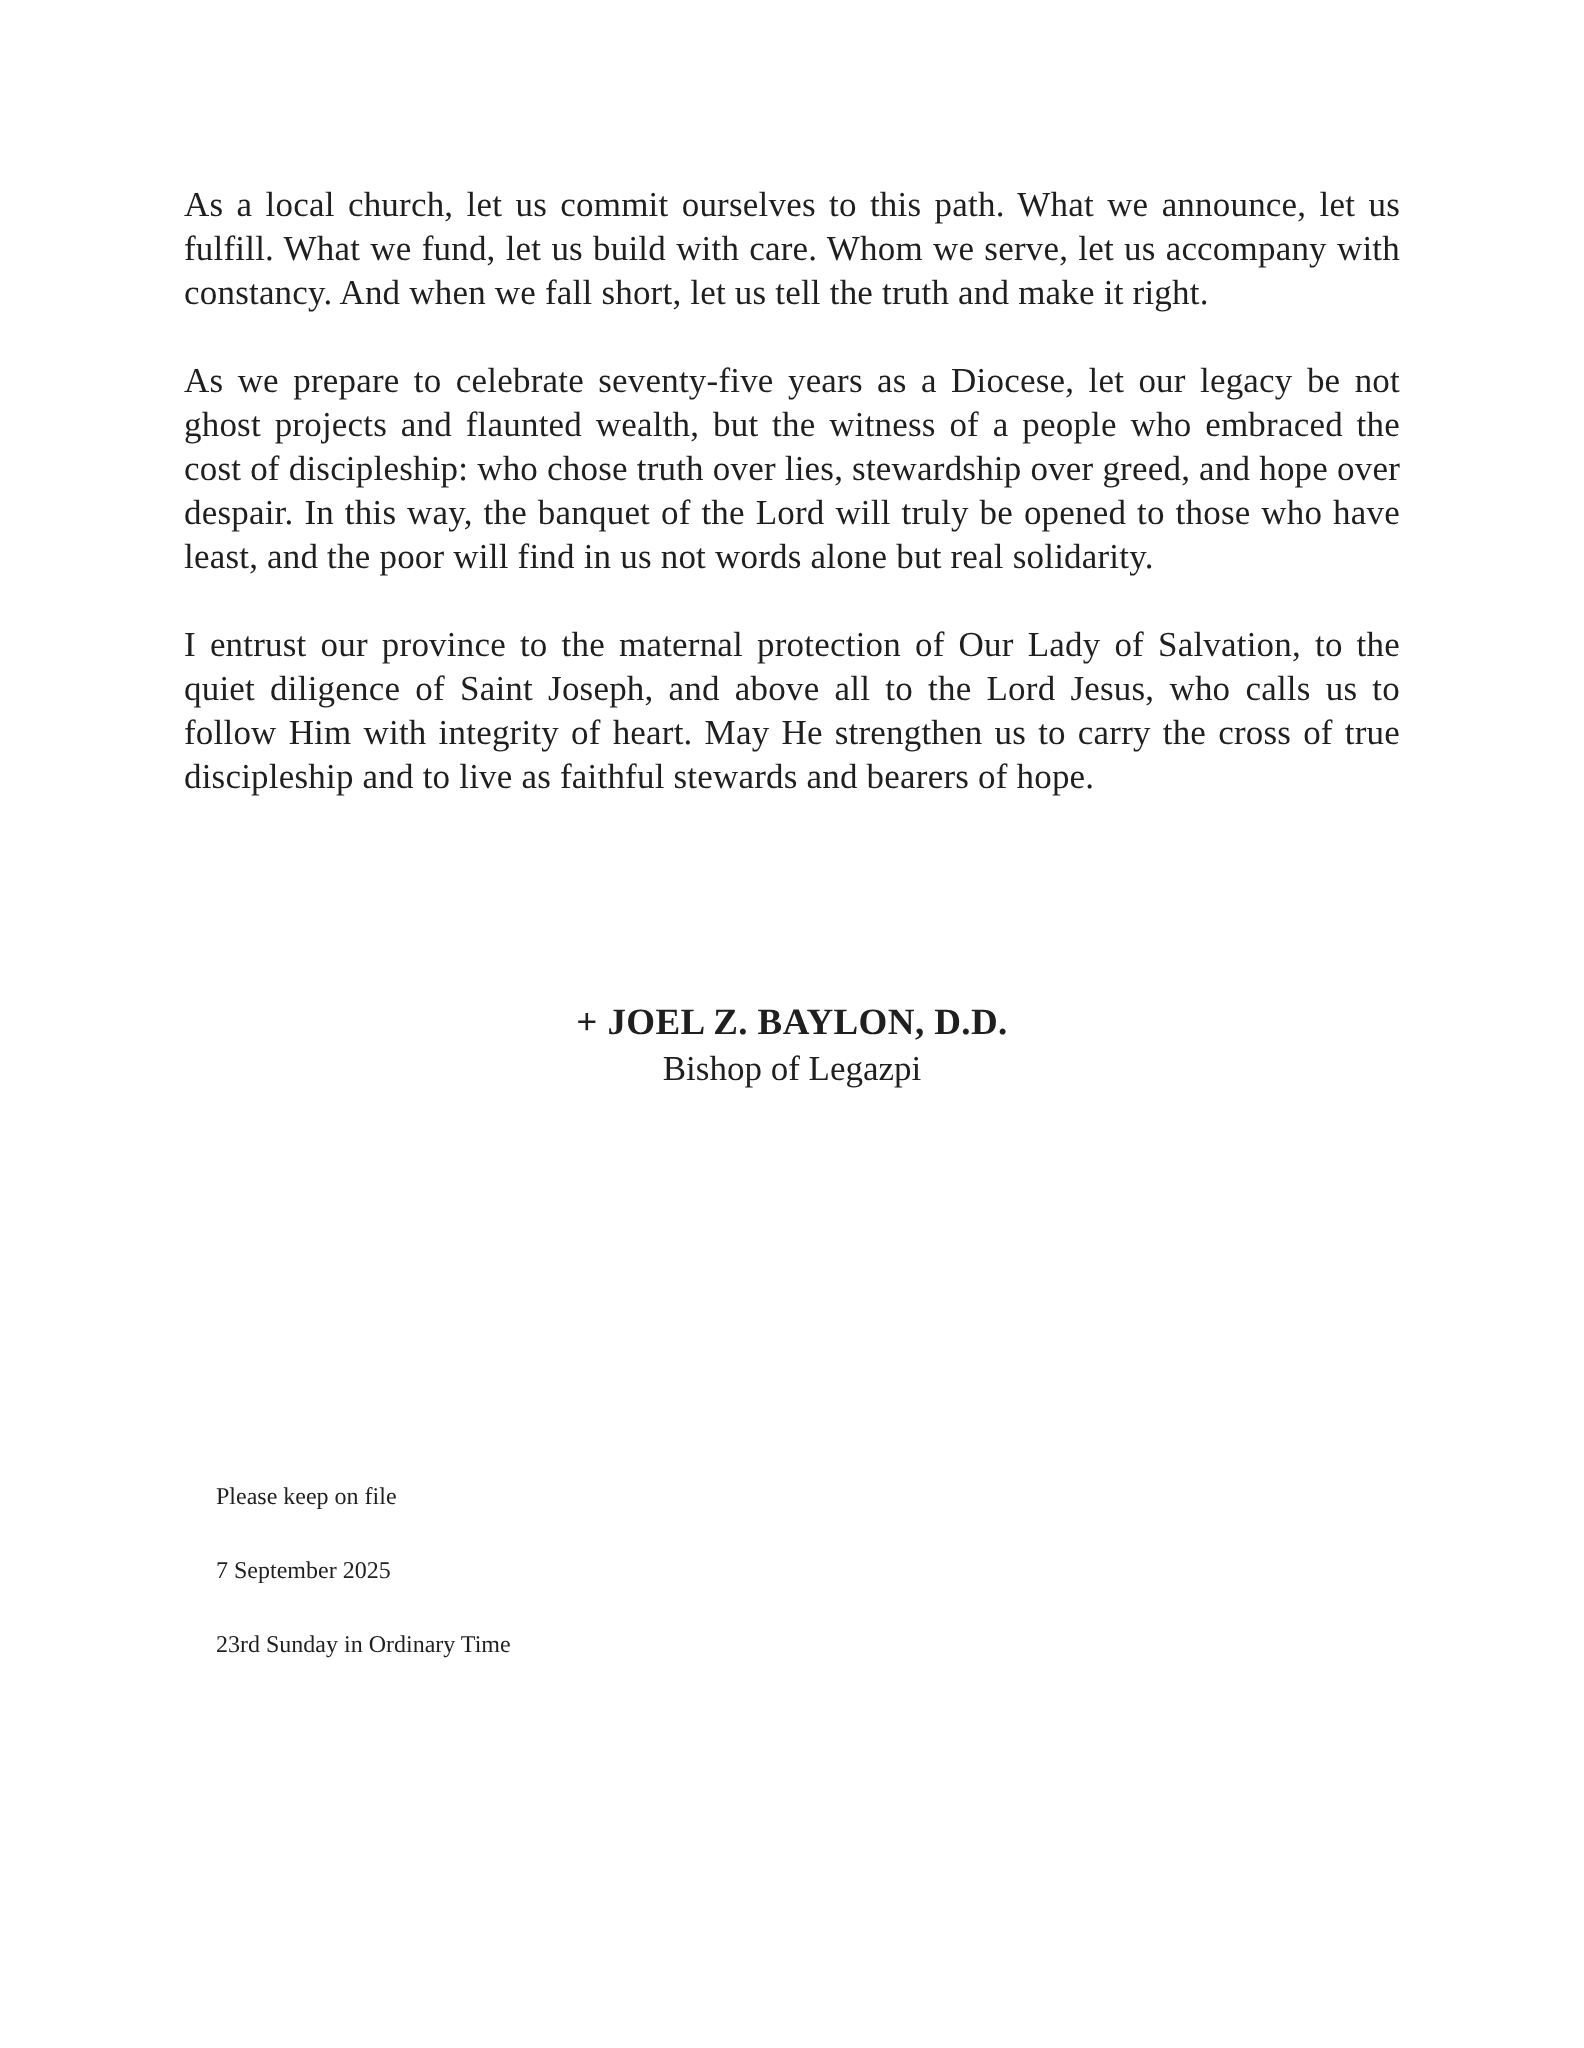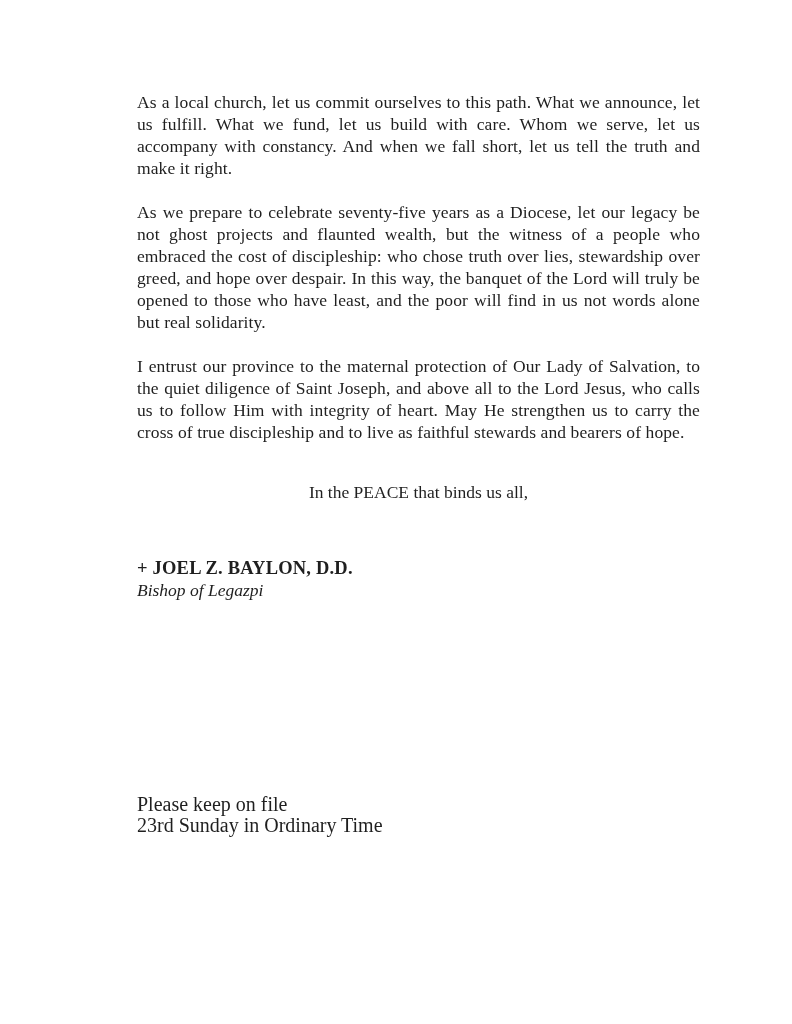--- a/index.html
+++ b/index.html
@@ -9,83 +9,81 @@
   }
   .page {
     position: relative;
     width: 792px;
     height: 1024px;
     background: #ffffff;
     color: #1f1f1f;
     font-family: "Liberation Serif", "DejaVu Serif", serif;
     overflow: hidden;
     box-sizing: border-box;
-    padding-left: 45px;
   }
   .content {
     padding: 91px 92px 0 92px;
     box-sizing: border-box;
   }
   .para {
     margin: 0 0 22px 0;
     font-size: 17.5px;
     line-height: 22px;
     text-align: justify;
     text-justify: inter-word;
     letter-spacing: 0.1px;
   }
   .closing {
     margin: 38px 0 0 0;
     font-size: 17.5px;
     line-height: 22px;
     text-align: center;
   }
   .signature {
-    margin-top: 54px;
-    text-align: left;
+    margin-top: 102px;
+    text-align: center;
   }
   .sig-name {
     margin: 0;
     font-size: 18.5px;
     line-height: 22px;
     font-weight: bold;
     letter-spacing: 0.2px;
   }
   .sig-title {
     margin: 0;
     font-size: 17.5px;
     line-height: 22px;
-    font-style: italic;
   }
   .footer {
     margin-top: 193px;
   }
   .footer-line {
-    margin: 0;
-    font-size: 20px;
+    margin: 16px;
+    font-size: 12px;
     line-height: 21px;
     text-align: left;
   }
   .italic {
   }
 </style>
 </head>
 <body>
 
 <div class="page">
   <div class="content">
     <p class="para">As a local church, let us commit ourselves to this path. What we announce, let us fulfill. What we fund, let us build with care. Whom we serve, let us accompany with constancy. And when we fall short, let us tell the truth and make it right.</p>
     <p class="para">As we prepare to celebrate seventy-five years as a Diocese, let our legacy be not ghost projects and flaunted wealth, but the witness of a people who embraced the cost of discipleship: who chose truth over lies, stewardship over greed, and hope over despair. In this way, the banquet of the Lord will truly be opened to those who have least, and the poor will find in us not words alone but real solidarity.</p>
     <p class="para">I entrust our province to the maternal protection of Our Lady of Salvation, to the quiet diligence of Saint Joseph, and above all to the Lord Jesus, who calls us to follow Him with integrity of heart. May He strengthen us to carry the cross of true discipleship and to live as faithful stewards and bearers of hope.</p>
 
-    <p class="closing">In the PEACE that binds us all,</p>
 
     <div class="signature">
       <p class="sig-name">+ JOEL Z. BAYLON, D.D.</p>
       <p class="sig-title">Bishop of Legazpi</p>
     </div>
 
     <div class="footer">
       <p class="footer-line">Please keep on file</p>
+      <p class="footer-line">7 September 2025</p>
       <p class="footer-line italic">23rd Sunday in Ordinary Time</p>
     </div>
   </div>
 </div>
 
 </body></html>

